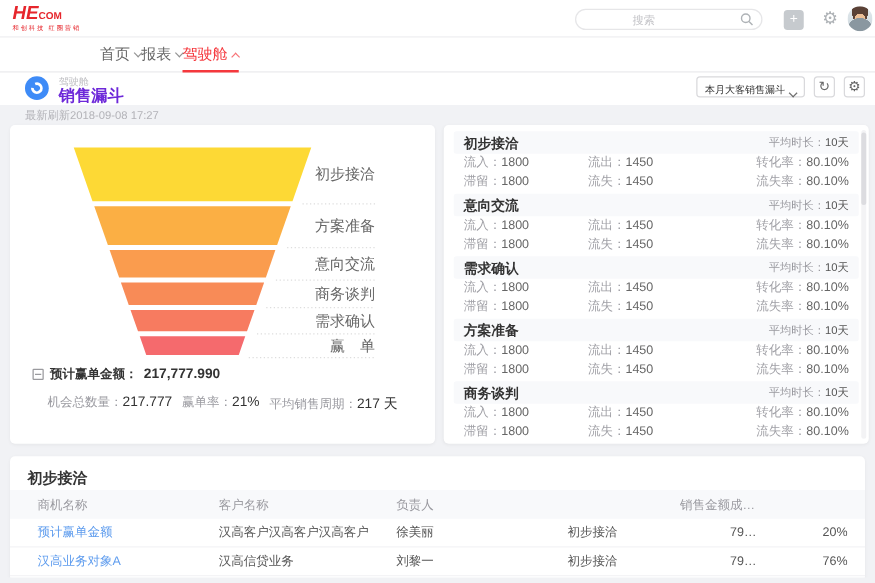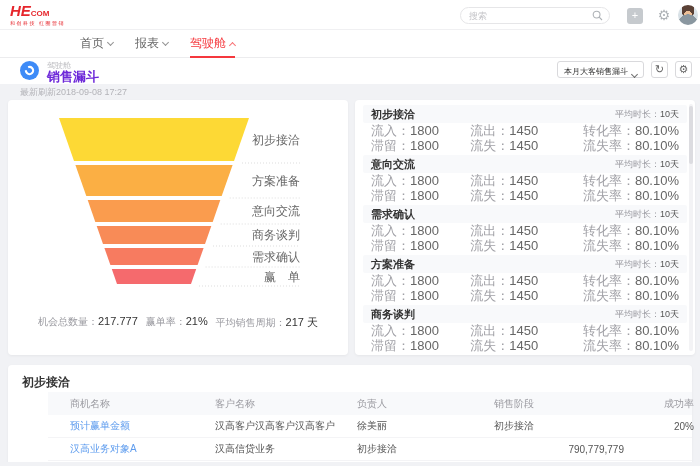--- a/index.html
+++ b/index.html
@@ -7,35 +7,35 @@
   body{font-family:"Liberation Sans","DejaVu Sans",sans-serif;background:#F1F2F5;position:relative;color:#333;}
   .page{position:absolute;inset:0;width:700px;height:462px;overflow:hidden;}
 
   
   .topbar{position:absolute;top:0;left:0;right:0;height:30px;background:#fff;border-bottom:1px solid #f0f0f2;z-index:5;}
   .logo{position:absolute;left:10px;top:3px;line-height:1;color:#E6262C;}
   .logo .big{font-size:15px;font-weight:800;font-style:italic;letter-spacing:0;}
   .logo .small{font-size:8px;font-weight:700;}
   .logo-tag{font-size:5px;color:#E6262C;letter-spacing:1.5px;margin-top:2px;white-space:nowrap;}
   .search{position:absolute;left:460px;top:7px;width:150px;height:17px;border:1px solid #e6e6e8;border-radius:9px;background:#fff;display:flex;align-items:center;padding:0 6px 0 8px;}
-  .search input{flex:1;border:0;outline:0;font-size:9px;color:#666;background:transparent;min-width:0;}
+  .search input{flex:1;border:0;outline:0;font-size:9px;color:#666;background:transparent;min-width:0;margin-left:37px;}
   .search input::placeholder{color:#c4c4c8;}
   .icon-plus{position:absolute;left:627px;top:8px;width:16px;height:16px;background:#C6CACE;border-radius:3px;color:#fff;font-size:11px;line-height:15px;text-align:center;cursor:pointer;}
   .icon-gear-top{position:absolute;left:655px;top:6px;width:18px;height:18px;color:#AEB2B6;font-size:14px;line-height:18px;text-align:center;cursor:pointer;font-family:"DejaVu Sans",sans-serif;}
   .avatar{position:absolute;left:678px;top:5px;width:20px;height:20px;border-radius:50%;overflow:hidden;cursor:pointer;
     background:
       radial-gradient(circle at 50% 98%, #8a97a0 0 46%, transparent 47%),
       radial-gradient(circle at 50% 52%, #ecbf97 0 30%, transparent 31%),
       radial-gradient(ellipse at 50% 24%, #5a4136 0 44%, transparent 45%),
       linear-gradient(#e3eaee,#cdd7dd);}
 
   
   .navbar{position:absolute;top:30px;left:0;right:0;height:28px;background:#fff;border-bottom:1px solid #ececee;z-index:4;}
   .module{position:absolute;left:10px;top:0;height:28px;display:flex;align-items:center;gap:6px;font-size:12px;color:#333;cursor:pointer;}
-  .tabs{position:absolute;left:80px;top:0;height:28px;display:flex;gap:22px;}
+  .tabs{position:absolute;left:80px;top:0;height:28px;display:flex;}
   .tab{height:28px;line-height:26px;font-size:12px;color:#666;border-bottom:2px solid transparent;cursor:pointer;white-space:nowrap;}
   .tab.active{color:#F5383D;border-bottom-color:#F5383D;}
   .chev{display:inline-block;width:5px;height:5px;border-right:1px solid currentColor;border-bottom:1px solid currentColor;transform:rotate(45deg);margin-left:4px;vertical-align:2px;opacity:.7;}
   .chev.up{transform:rotate(-135deg);vertical-align:-1px;}
 
   
   .titlebar{position:absolute;top:58px;left:0;right:0;height:26px;background:#fff;z-index:3;}
   .dash-icon{position:absolute;left:20px;top:3px;width:19px;height:19px;border-radius:50%;background:#3E8BF7;}
   .dash-icon svg{position:absolute;left:4px;top:4px;}
   .bc{position:absolute;left:47px;top:2px;font-size:8px;color:#c0c0c4;}
@@ -66,30 +66,30 @@
   .stats .val{color:#333;font-size:11px;}
 
   
   .stage-block{margin-bottom:2px;}
   .stage-head{height:18px;background:#F8F9FB;display:flex;align-items:center;justify-content:space-between;padding:0 8px;border-radius:2px;}
   .stage-name{font-size:11px;font-weight:bold;color:#333;}
   .stage-dur{font-size:9px;}
   .stage-dur .lbl{color:#9a9aa0;}
   .stage-dur .val{color:#555;}
   .stage-grid{display:grid;grid-template-columns:1fr 1fr 1.1fr;padding:0 8px;}
-  .stage-grid .m{height:15px;line-height:15px;font-size:13px;white-space:nowrap;}
+  .stage-grid .m{height:15px;line-height:15px;font-size:10px;white-space:nowrap;}
   .stage-grid .m.right{text-align:right;}
   .stage-grid .lbl{color:#a0a0a6;}
   .stage-grid .val{color:#666;}
   .vscroll{position:absolute;right:2px;top:4px;bottom:4px;width:4px;background:#f3f3f5;border-radius:2px;}
   .vscroll .thumb{position:absolute;top:2px;left:0;width:4px;height:58px;background:#dcdce0;border-radius:2px;}
 
   
   .tbl-title{position:absolute;left:14px;top:9px;font-size:12px;font-weight:bold;color:#333;}
-  .tbl{position:absolute;left:0;right:0;top:27px;padding-left:40px;}
+  .tbl{position:absolute;left:0;right:0;top:27px;}
   .trow{display:grid;grid-template-columns:145px 142px 137px 130px 1fr 70px;padding:0 14px 0 22px;align-items:center;}
   .trow.head{background:#F8F9FB;height:23px;}
   .trow.head .cell{font-size:10px;color:#9a9aa0;}
   .trow.body{height:23px;border-bottom:1px solid #f4f4f6;cursor:pointer;}
   .cell{font-size:10px;color:#555;overflow:hidden;white-space:nowrap;text-overflow:ellipsis;}
   .cell.c4,.cell.c5{text-align:right;}
   .cell.link{color:#5E9CEE;}
 </style>
 </head>
 <body>
@@ -155,20 +155,25 @@
         <polygon points="88.7,126 203.3,126 197.0,144 95.0,144" fill="#F88B57"></polygon>
         <line x1="205.0" y1="146" x2="292" y2="146" class="leader"></line>
         <text x="292" y="139.0" text-anchor="end" class="flabel">商务谈判</text>
         <polygon points="96.4,148 195.6,148 189.6,165 102.4,165" fill="#F77B60"></polygon>
         <line x1="197.6" y1="167" x2="292" y2="167" class="leader"></line>
         <text x="292" y="160.5" text-anchor="end" class="flabel">需求确认</text>
         <polygon points="103.8,169 188.2,169 183.0,184 109.0,184" fill="#F56A6D"></polygon>
         <line x1="191.0" y1="186" x2="292" y2="186" class="leader"></line>
         <text x="292" y="180.5" text-anchor="end" class="flabel">赢　单</text>
       </svg>
+    <div class="expected">
+      <span class="cb-icon"></span>
+      <span class="lbl">预计赢单金额：</span>
+      <span class="val">217,777.990</span>
+    </div>
     <div class="stats">
       <span><span class="lbl">机会总数量：</span><span class="val">217.777</span></span>
       <span><span class="lbl">赢单率：</span><span class="val">21%</span></span>
       <span><span class="lbl">平均销售周期：</span><span class="val">217 天</span></span>
     </div>
   </section>
 
   <section class="card right-card">
     <div id="stages">
         <div class="stage-block">
@@ -247,35 +252,35 @@
       </div>
   </section>
 
   <section class="card bottom-card">
     <div class="tbl-title">初步接洽</div>
     <div class="tbl" id="tbl">
         <div class="trow head">
           <div class="cell c0">商机名称</div>
           <div class="cell c1">客户名称</div>
           <div class="cell c2">负责人</div>
-          <div class="cell c3">销售阶段</div>
           <div class="cell c4">销售金额</div>
           <div class="cell c5">成功率</div>
         </div>
         <div class="trow body">
           <div class="cell c0 link">预计赢单金额</div>
           <div class="cell c1">汉高客户汉高客户汉高客户</div>
           <div class="cell c2">徐美丽</div>
           <div class="cell c3">初步接洽</div>
           <div class="cell c4">790,779,779</div>
           <div class="cell c5">20%</div>
         </div>
         <div class="trow body">
           <div class="cell c0 link">汉高业务对象A</div>
           <div class="cell c1">汉高信贷业务</div>
+          <div class="cell c2">刘黎一</div>
           <div class="cell c3">初步接洽</div>
           <div class="cell c4">790,779,779</div>
           <div class="cell c5">76%</div>
         </div>
       </div>
   </section>
 
 </div>
 
 </body></html>

